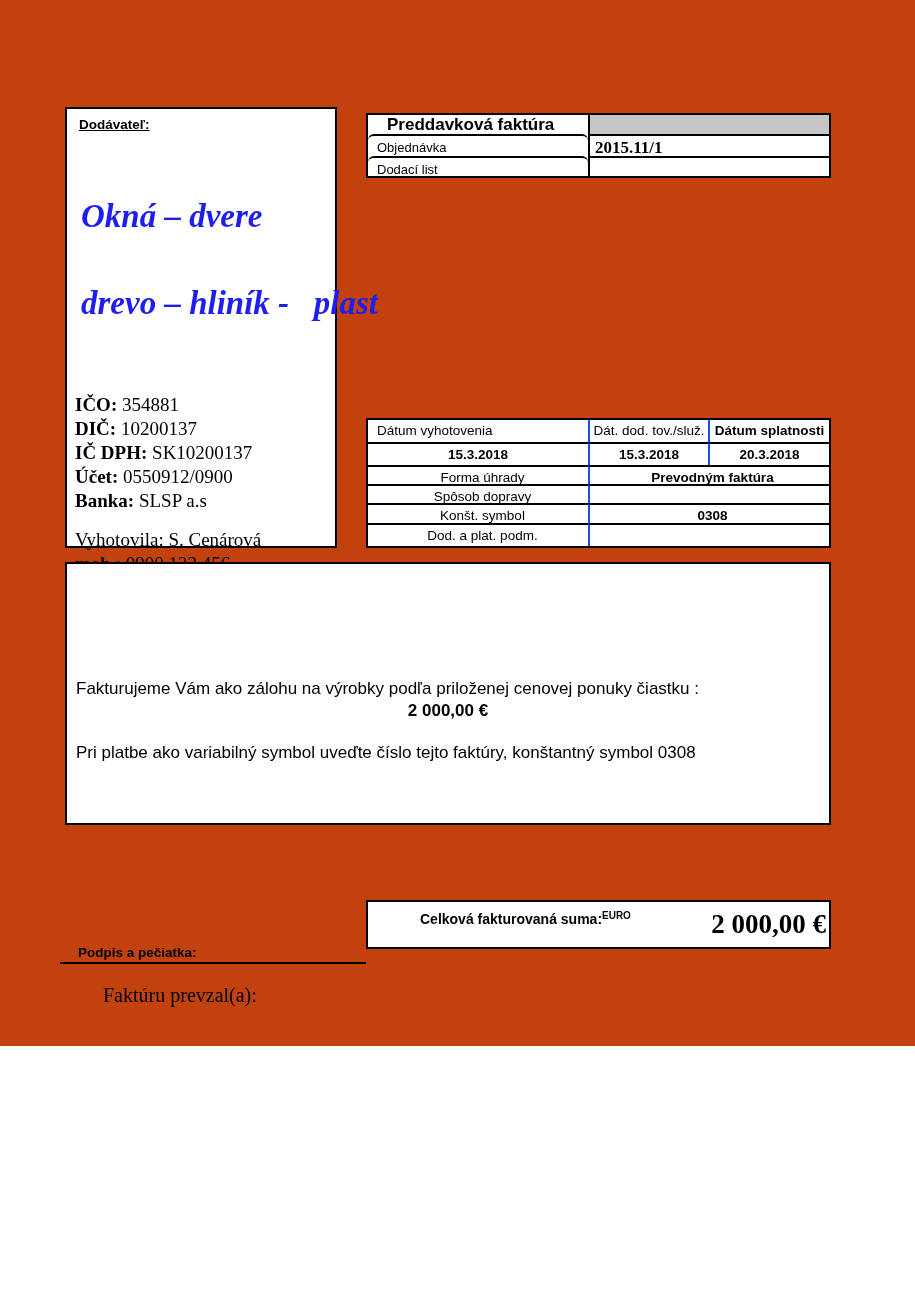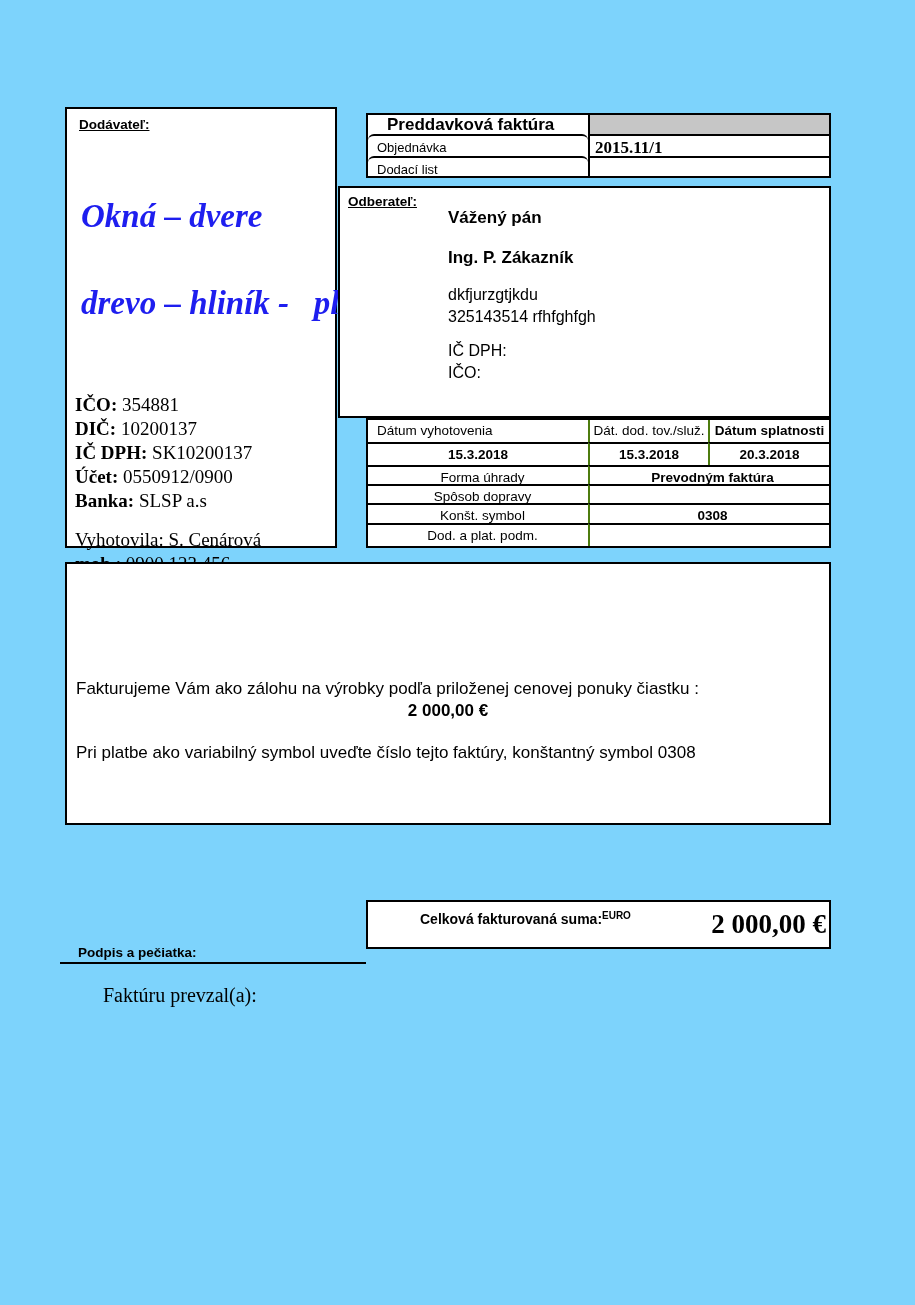--- a/index.html
+++ b/index.html
@@ -1,17 +1,17 @@
 <!DOCTYPE html>
 <html><head>
 <meta charset="utf-8">
 <style>
   html,body { margin:0; padding:0; background:#fff; }
   .page {
-    position:relative; width:915px; height:1305px; background:#7dd3fc;
+    position:relative; width:915px; height:1046px; background:#c2410c;
     font-family:"Liberation Sans", sans-serif; color:#000; overflow:hidden;
   }
   .box { position:absolute; border:2px solid #000; box-sizing:border-box; background:#fff; }
 
   
   .sec-label { font-weight:bold; font-size:13.5px; text-decoration:underline; }
 
   
   .supplier-box { left:65px; top:107px; width:272px; height:441px; }
   .supplier-box .sec-label { display:block; margin:8px 0 0 12px; }
@@ -56,21 +56,21 @@
   .cust-ico { height:20px; }
 
   
   .details-table {
     left:366px; top:418px; width:465px; height:130px;
     display:grid; grid-template-columns:220px 120px 1fr;
     grid-template-rows:22px 23px 19px 19px 20px 1fr;
   }
   .details-table > div { box-sizing:border-box; overflow:hidden; font-size:13.5px; }
   .dt-bt { border-top:2px solid #000;text-align:center; }
-  .dt-bl { border-left:2px solid #4d7c0f; }
+  .dt-bl { border-left:2px solid #1d4ed8; }
   .dt-pad { padding:3px 0 0 9px; }
   .dt-center { text-align:center; padding-top:3px; }
   .dt-bold { font-weight:bold; }
   .dt-val { font-weight:bold; font-size:15px; }
   .dt-span { grid-column:2 / 4; font-weight:bold; font-size:14px; padding:3px 0 0 6px; }
   .dt-span.empty { padding:0; }
 
   
   .body-box { left:65px; top:562px; width:766px; height:263px; }
   .body-box p { position:absolute; margin:0; font-size:17px; }
@@ -119,31 +119,20 @@
 
   <div class="box inv-header-table">
     <div class="title-cell">Preddavková faktúra</div>
     <div class="gray-cell"></div>
     <div class="hdr-lbl">Objednávka</div>
     <div class="hdr-val">2015.11/1</div>
     <div class="hdr-lbl">Dodací list</div>
     <div class="hdr-val"></div>
   </div>
 
-  <div class="box customer-box">
-    <span class="sec-label">Odberateľ:</span>
-    <div class="customer-content">
-      <div class="cust-salutation">Vážený pán</div>
-      <div class="cust-name">Ing. P. Zákazník</div>
-      <div class="cust-addr1">dkfjurzgtjkdu</div>
-      <div class="cust-addr2">325143514 rfhfghfgh</div>
-      <div class="cust-vat">IČ DPH:</div>
-      <div class="cust-ico">IČO:</div>
-    </div>
-  </div>
 
   <div class="box details-table">
     <div class="dt-pad">Dátum vyhotovenia</div>
     <div class="dt-bl dt-center">Dát. dod. tov./služ.</div>
     <div class="dt-bl dt-center dt-bold">Dátum splatnosti</div>
 
     <div class="dt-bt dt-center dt-val">15.3.2018</div>
     <div class="dt-bt dt-bl dt-center dt-val">15.3.2018</div>
     <div class="dt-bt dt-bl dt-center dt-val">20.3.2018</div>
 

